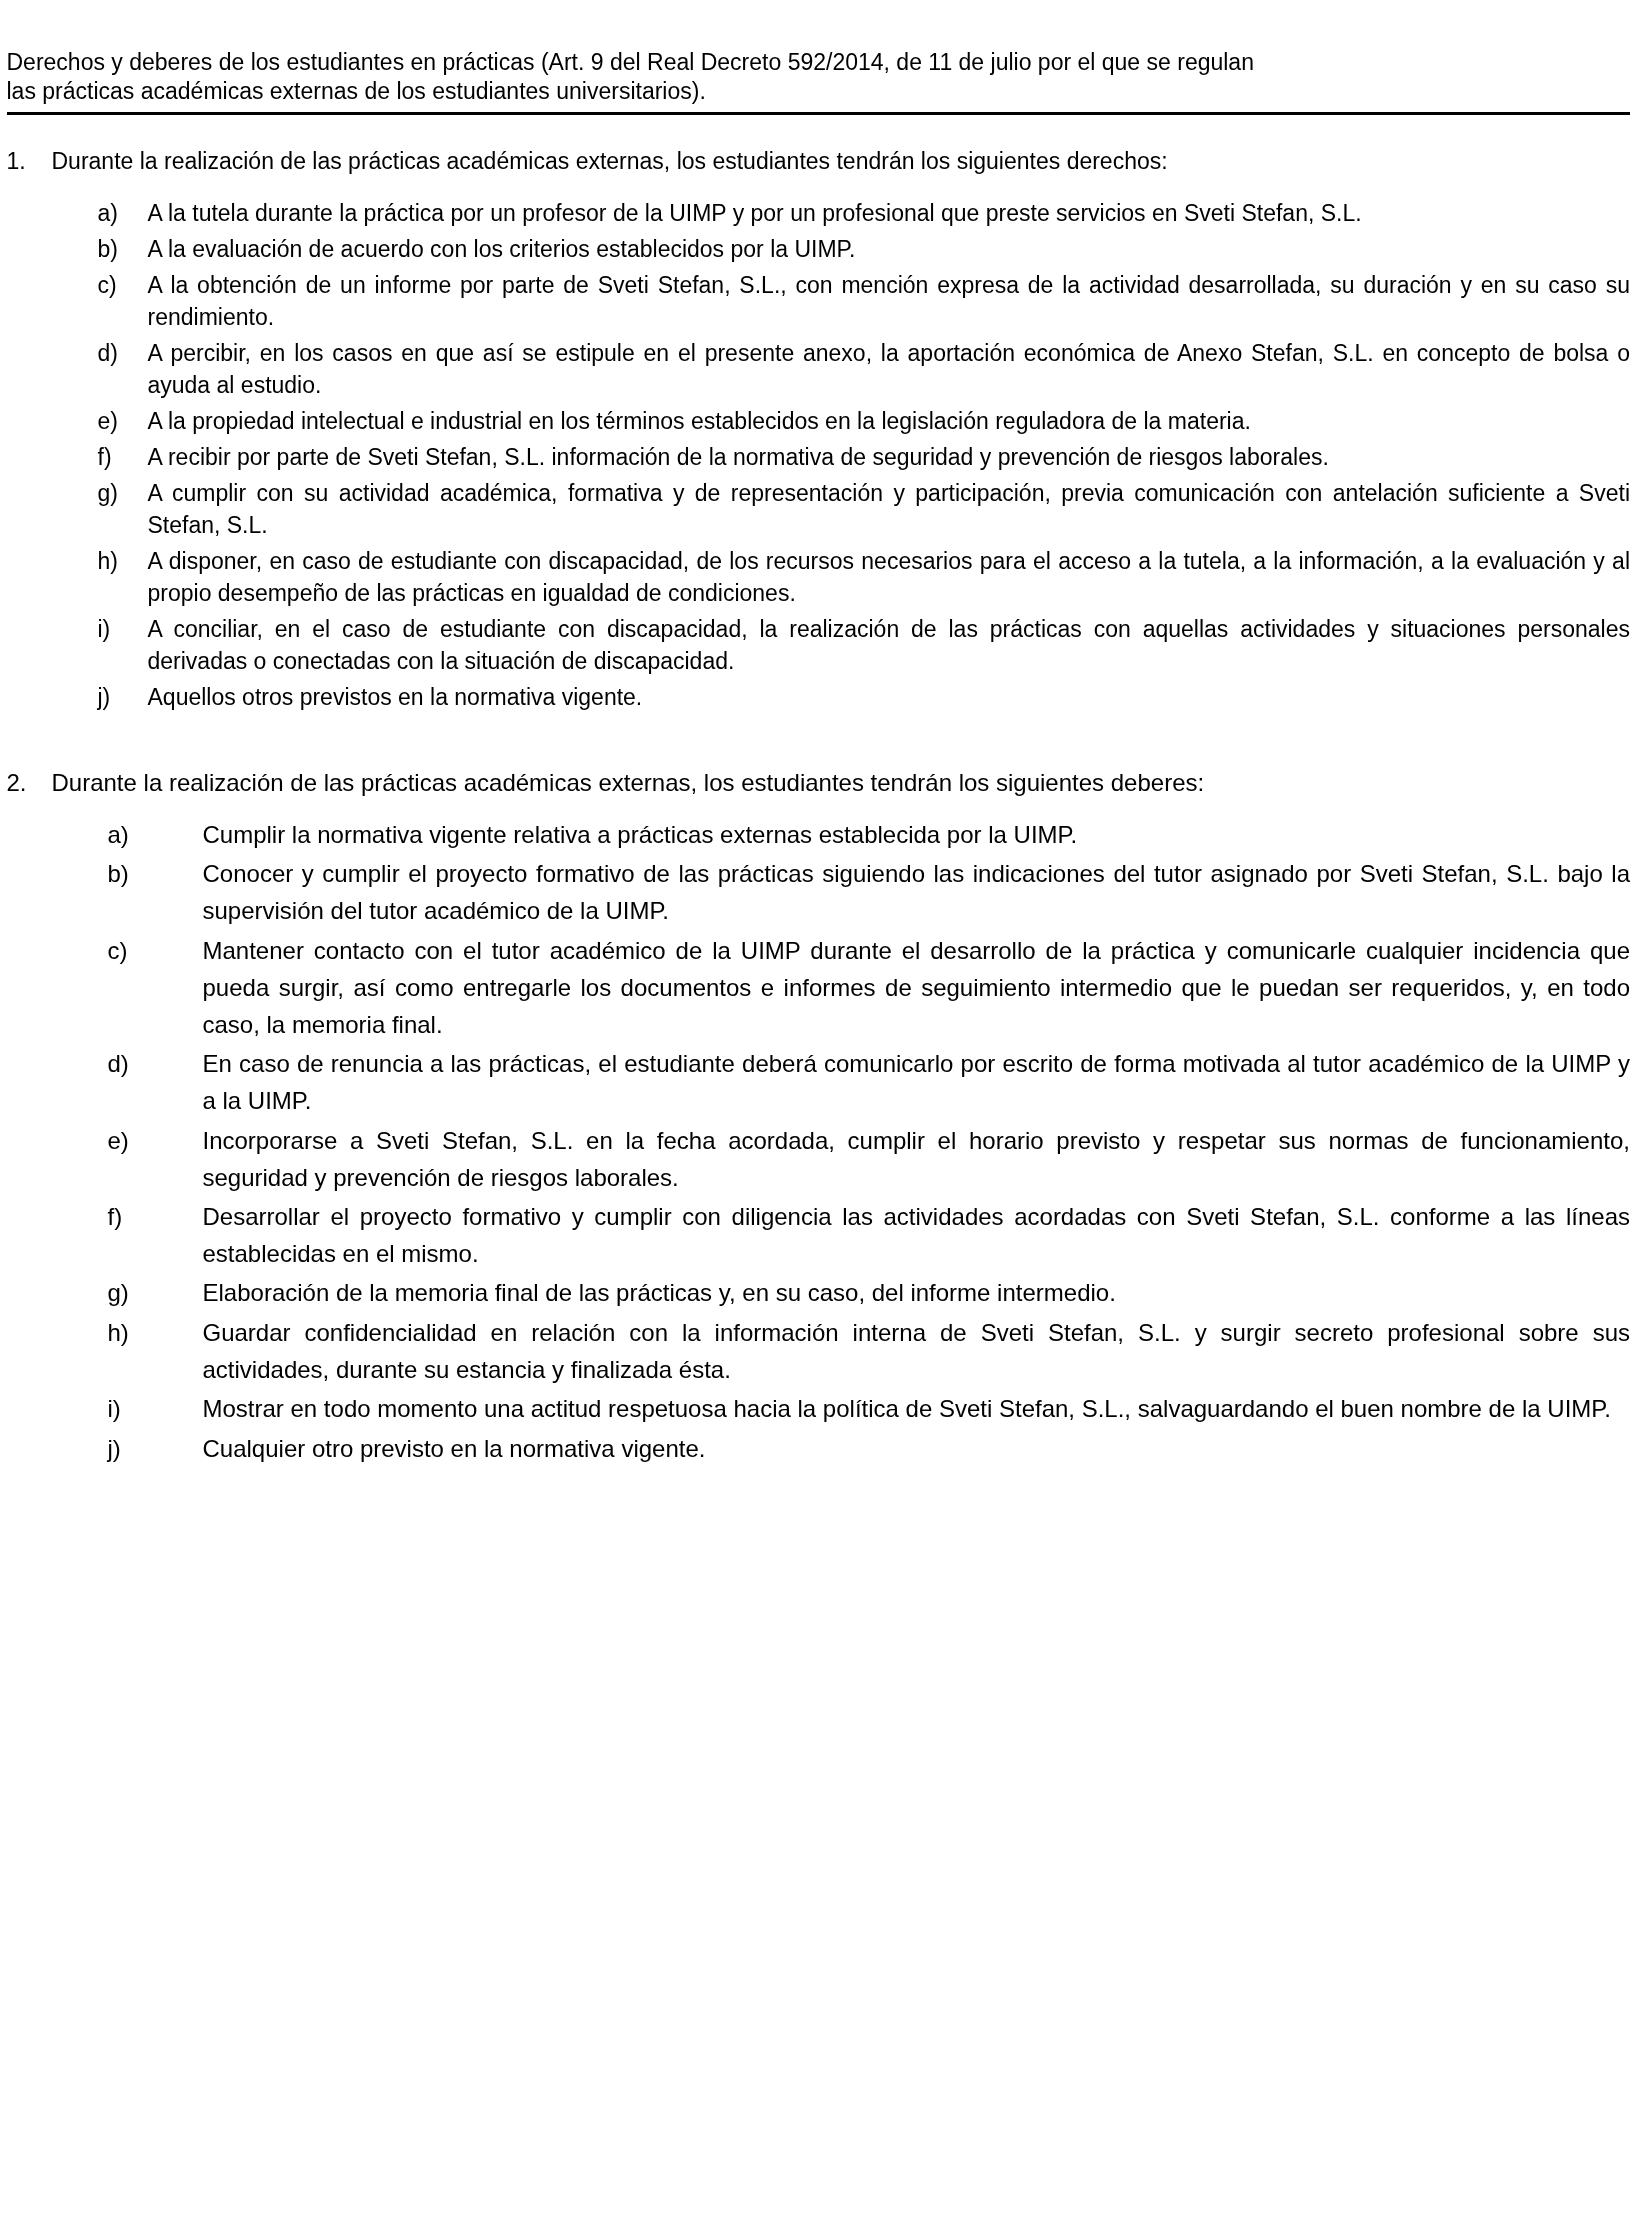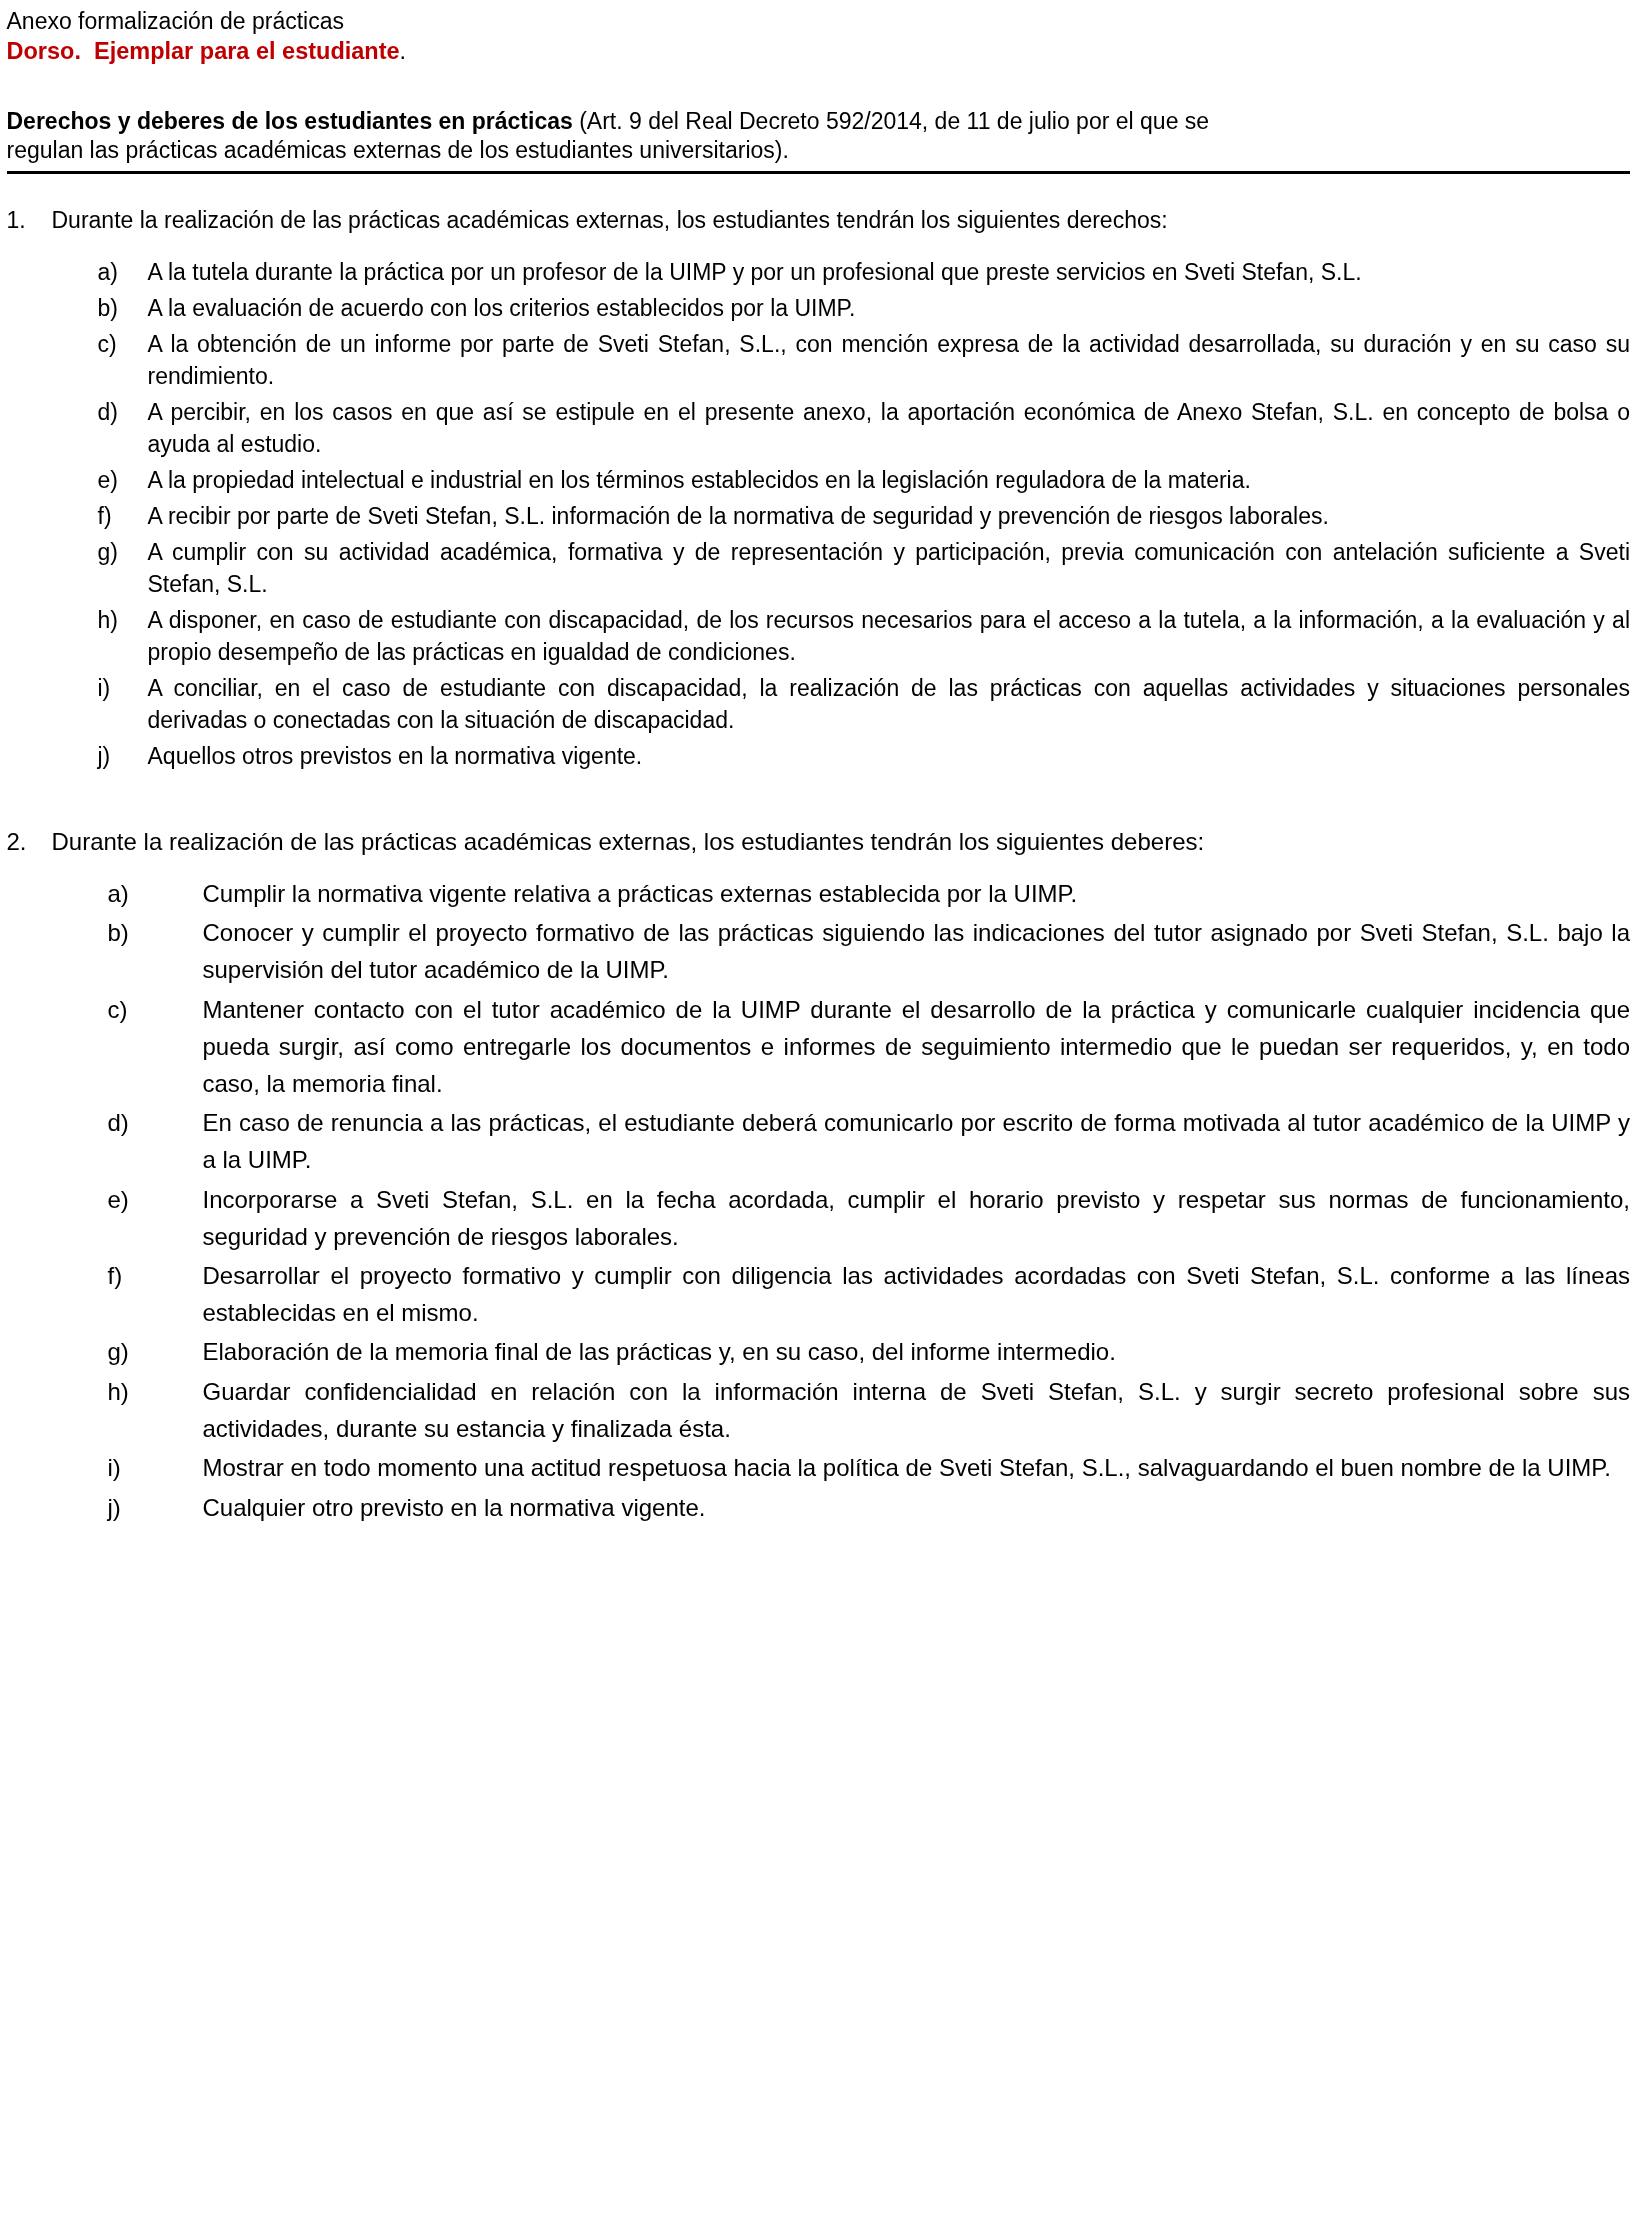--- a/index.html
+++ b/index.html
@@ -25,21 +25,21 @@
     font-weight: bold;
     color: #c00000;
     white-space: pre-wrap;
   }
   .title-block {
     margin-top: 41px;
     font-size: 23px;
     line-height: 29px;
     max-width: 1265px;
   }
-  .title-block .b { font-weight: bold; }
+  .title-block .b { font-weight: normal; }
   .rule {
     border: none;
     border-top: 3.2px solid #000000;
     margin: 6.5px 0 0 0;
     width: 100%;
   }
   .sec-head {
     display: grid;
     grid-template-columns: 45px 1fr;
     font-size: 23px;
@@ -68,24 +68,20 @@
   .sec1 .item { grid-template-columns: 50px 1fr; margin-bottom: 4px; }
   .sec2 .item { grid-template-columns: 95px 1fr; margin-bottom: 2.4px; }
   .item .txt { text-align: justify; }
   .item .marker { text-align: left; }
 </style>
 </head>
 <body>
 
 <div class="page">
 
-  <div class="header">
-    <div class="hdr1">Anexo formalización de prácticas</div>
-    <div class="hdr2"><span class="red-bold" style="color: rgb(192, 0, 0);">Dorso.  Ejemplar para el estudiante</span><span>.</span></div>
-  </div>
 
   <div class="title-block"><span class="b">Derechos y deberes de los estudiantes en prácticas</span><span> (Art. 9 del Real Decreto 592/2014, de 11 de julio por el que se regulan las prácticas académicas externas de los estudiantes universitarios).</span></div>
 
   <hr class="rule">
 
   <section class="sec sec1">
     <div class="sec-head">
       <span class="sec-num">1.</span>
       <span><span>Durante la realización de las prácticas académicas externas, los estudiantes tendrán los siguientes </span><span class="b">derechos</span><span>:</span></span>
     </div>

